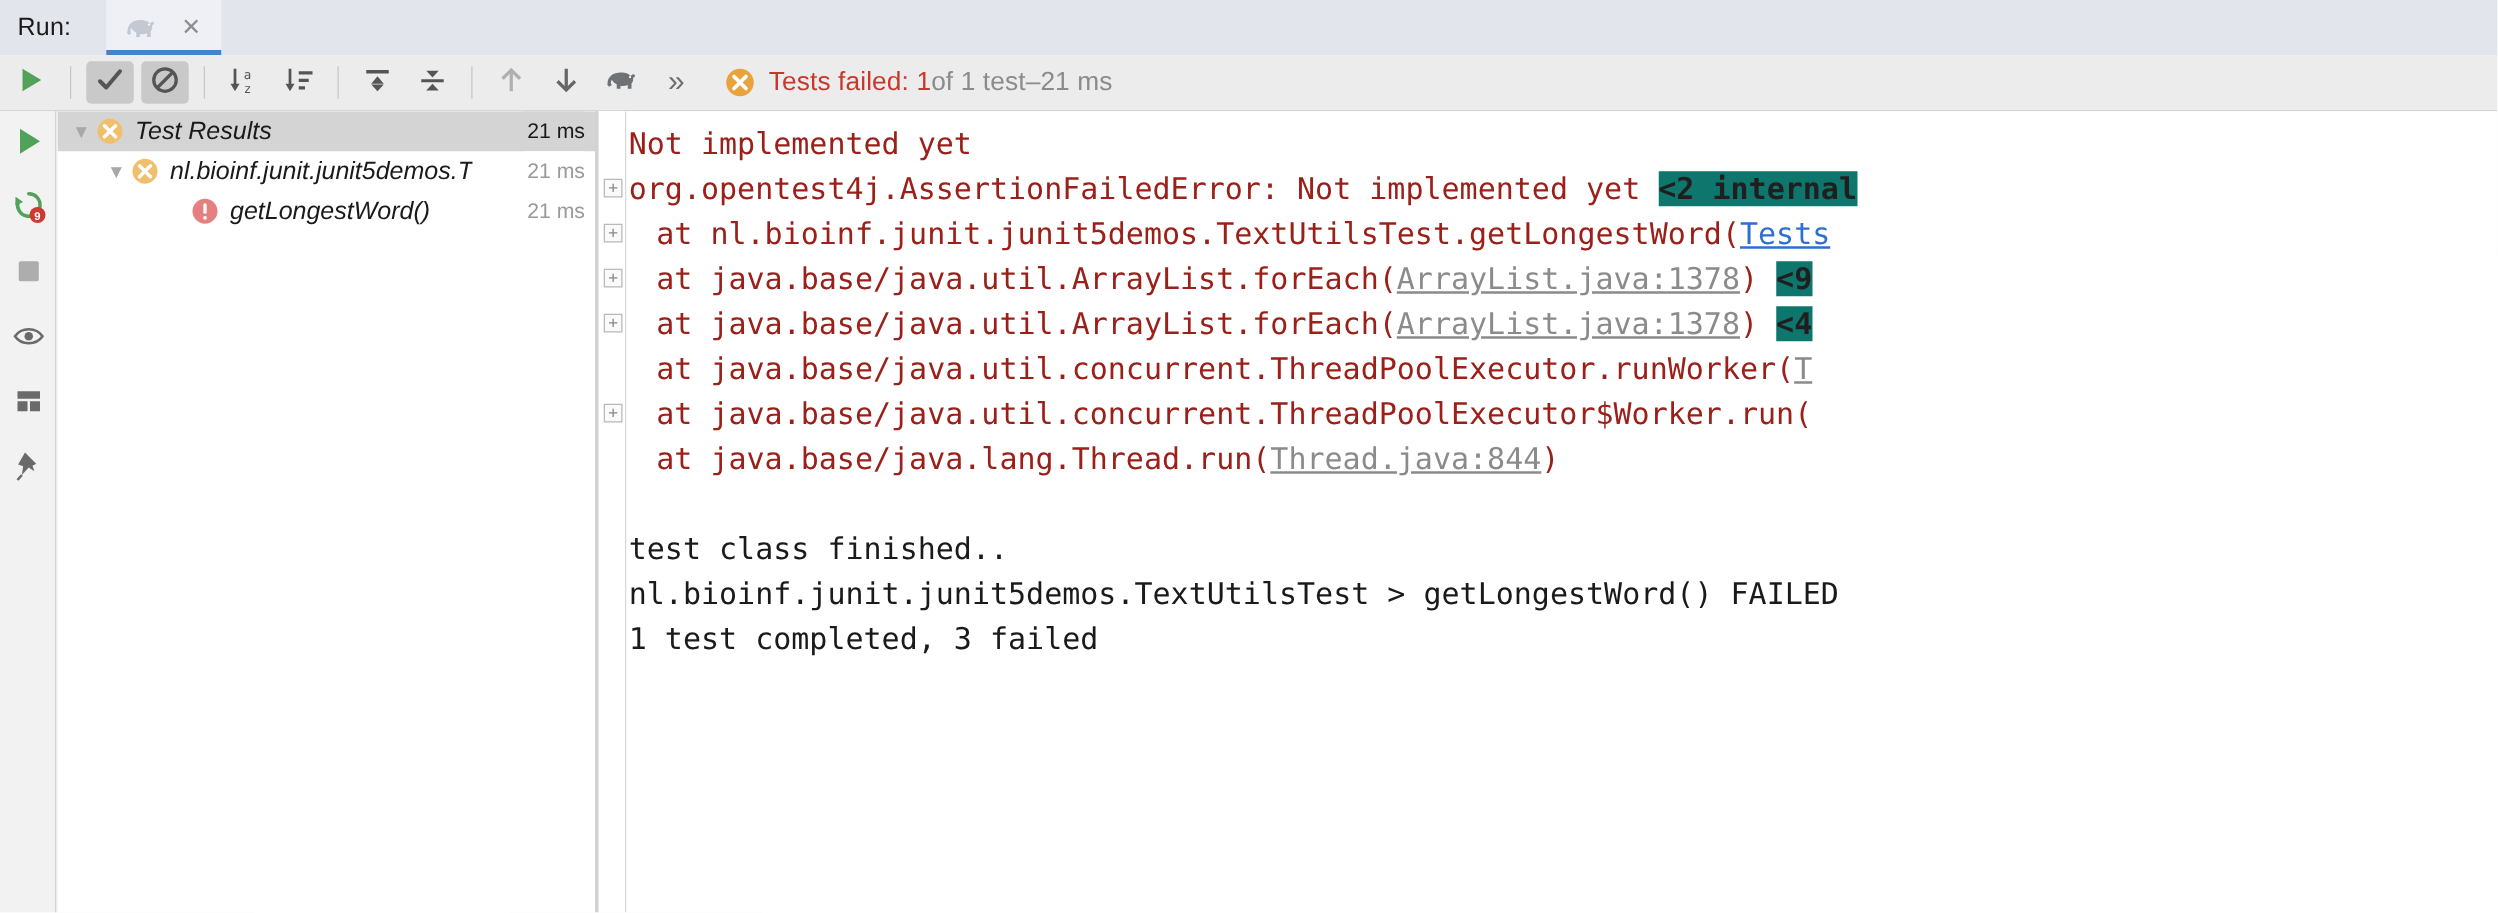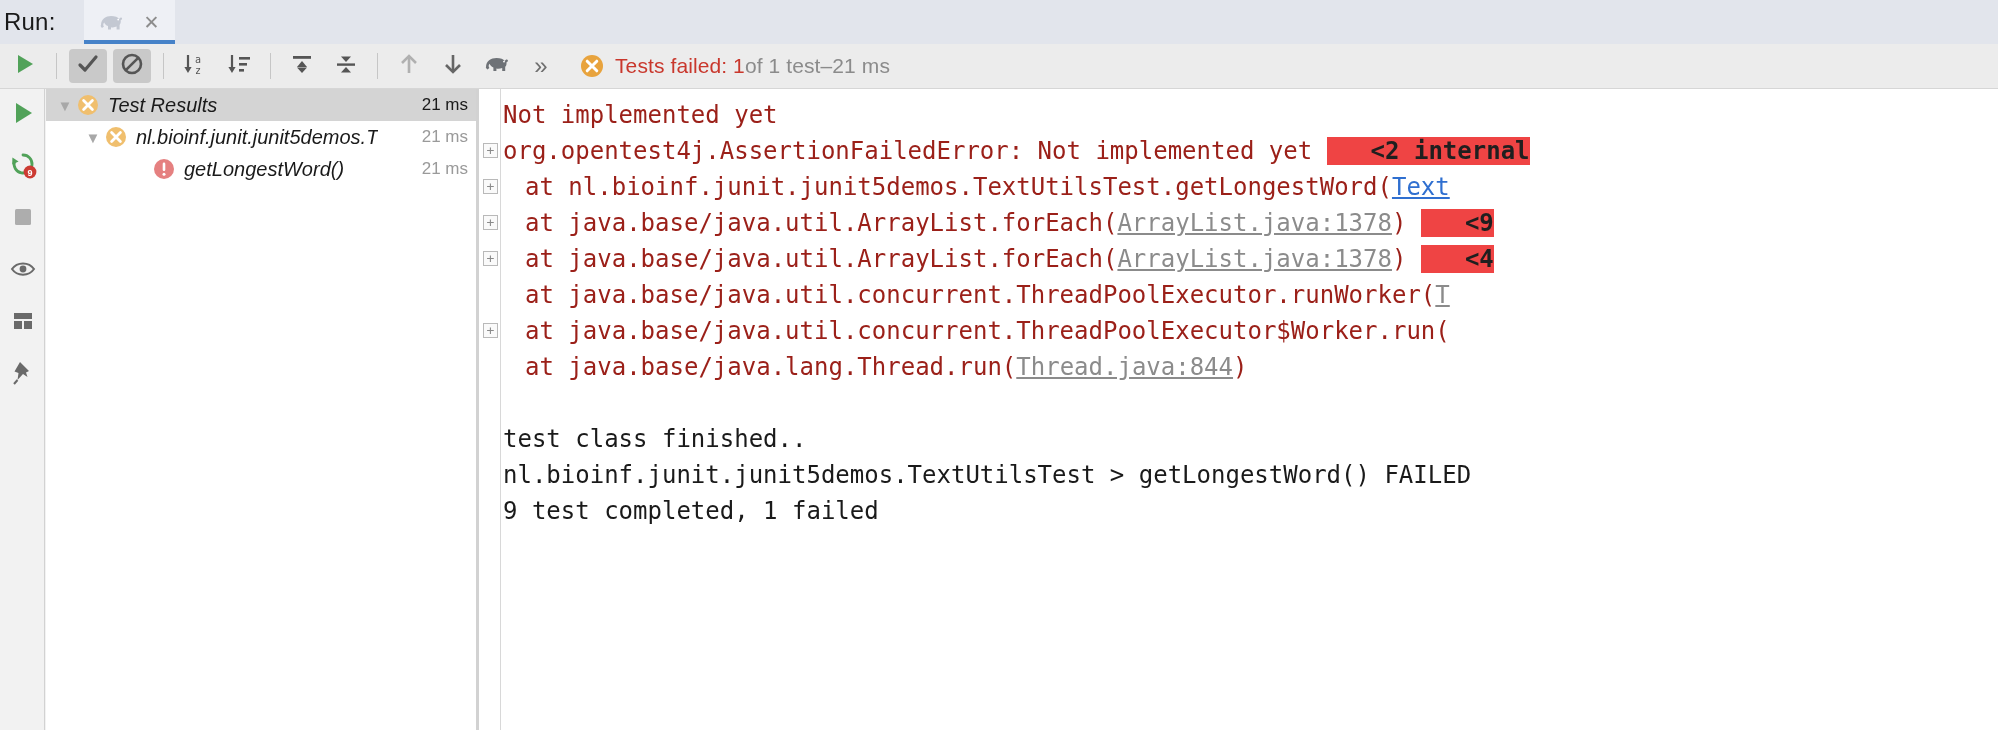--- a/index.html
+++ b/index.html
@@ -12,21 +12,21 @@
   }
   #root { position: relative; width: 1998px; height: 730px; background: #f2f2f2; }
 
   
   .tabstrip {
     position: absolute; left: 0; top: 0; width: 1998px; height: 44px;
     background: #e2e5ec;
     display: flex; align-items: center;
   }
   .run-label {
-    font-size: 24px; color: #1a1a1a; margin-left: 4px; margin-right: 28px;
+    font-size: 20px; color: #1a1a1a; margin-left: 14px; margin-right: 28px;
     letter-spacing: 0.2px;
   }
   .tab {
     position: relative; height: 44px; display: flex; align-items: center;
     padding: 0 16px 0 14px; background: #eef0f5;
   }
   .tab .tab-underline {
     position: absolute; left: 0; right: 0; bottom: 0; height: 4px; background: #4682c8;
   }
   .tab-title { font-size: 21px; color: #1a1a1a; margin-left: 12px; letter-spacing: .1px; }
@@ -108,21 +108,21 @@
   .fold {
     position: absolute; left: 4px; top: 10px; width: 15px; height: 15px;
     border: 1px solid #b9b9b9; background: #fafafa; color: #8a8a8a;
     font-size: 13px; line-height: 13px; text-align: center;
     font-family: "DejaVu Sans Mono", monospace;
   }
   .c-txt { padding-left: 2px; }
   .err { color: #9b2019; }
   .plain { color: #1a1a1a; }
   .link { color: #8b8b8b; text-decoration: underline; }
-  .hl { background: #ef4444; color: #1f1f1f; font-weight: bold; padding-left: 44px; }
+  .hl { background: #0f766e; color: #1f1f1f; font-weight: bold; }
   .ind1 { padding-left: 24px; }
 </style>
 </head>
 <body>
 
 <div id="root">
 
   <div class="tabstrip">
     <div class="run-label">Run:</div>
     <div class="tab">
@@ -348,21 +348,21 @@
     <div id="console-lines">
         <div class="c-line">
           <span class="c-txt ind0"><span class="err"> Not implemented yet</span></span>
         </div>
         <div class="c-line">
           <span class="fold">+</span>
           <span class="c-txt ind0"><span class="err">org.opentest4j.AssertionFailedError: Not implemented yet </span><span class="hl">&lt;2 internal</span></span>
         </div>
         <div class="c-line">
           <span class="fold">+</span>
-          <span class="c-txt ind1"><span class="err">at nl.bioinf.junit.junit5demos.TextUtilsTest.getLongestWord(</span><span class="link" style="color: rgb(47, 111, 208);">Text</span></span>
+          <span class="c-txt ind1"><span class="err">at nl.bioinf.junit.junit5demos.TextUtilsTest.getLongestWord(</span><span class="link" style="color: rgb(47, 111, 208);">Tests</span></span>
         </div>
         <div class="c-line">
           <span class="fold">+</span>
           <span class="c-txt ind1"><span class="err">at java.base/java.util.ArrayList.forEach(</span><span class="link">ArrayList.java:1378</span><span class="err">) </span><span class="hl">&lt;9</span></span>
         </div>
         <div class="c-line">
           <span class="fold">+</span>
           <span class="c-txt ind1"><span class="err">at java.base/java.util.ArrayList.forEach(</span><span class="link">ArrayList.java:1378</span><span class="err">) </span><span class="hl">&lt;4</span></span>
         </div>
         <div class="c-line">
@@ -378,18 +378,18 @@
         <div class="c-line">
           <span class="c-txt ind0"></span>
         </div>
         <div class="c-line">
           <span class="c-txt ind0"><span class="plain"> test class finished..</span></span>
         </div>
         <div class="c-line">
           <span class="c-txt ind0"><span class="plain"> nl.bioinf.junit.junit5demos.TextUtilsTest &gt; getLongestWord() FAILED</span></span>
         </div>
         <div class="c-line">
-          <span class="c-txt ind0"><span class="plain"> 9 test completed, 1 failed</span></span>
+          <span class="c-txt ind0"><span class="plain"> 1 test completed, 3 failed</span></span>
         </div>
       </div>
   </div>
 
 </div>
 
 </body></html>

